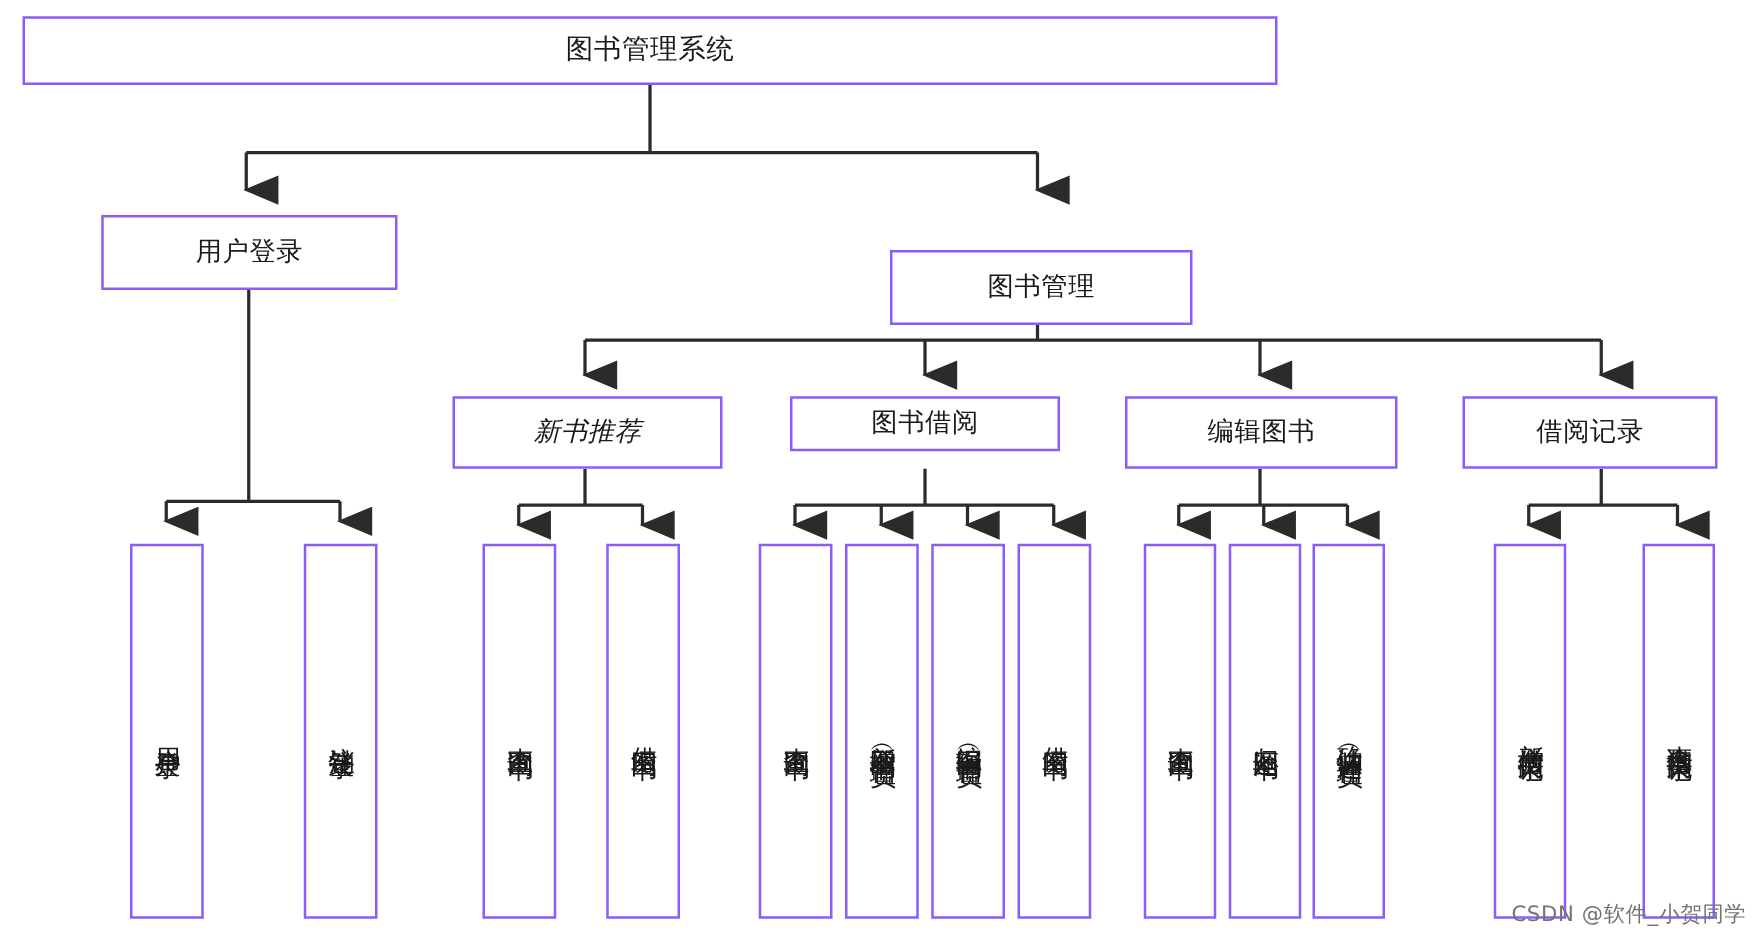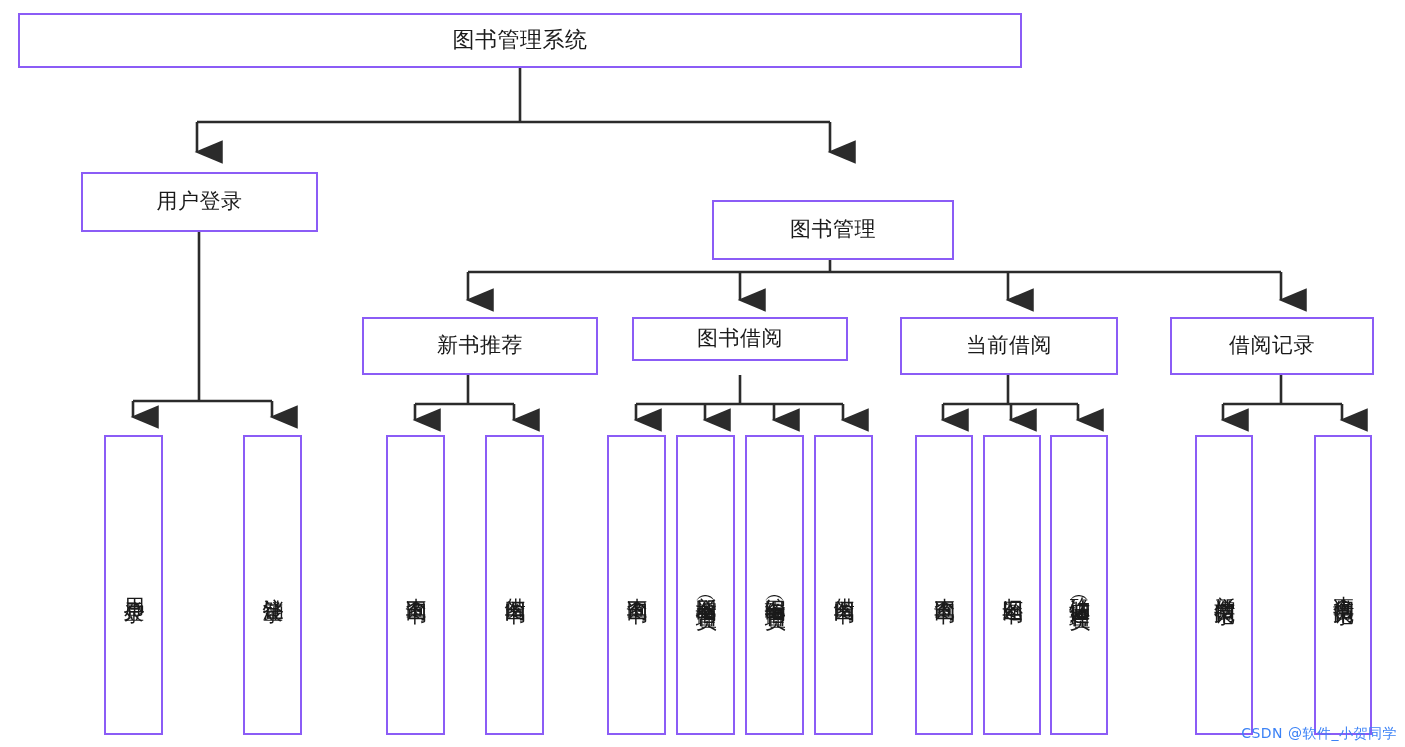--- a/index.html
+++ b/index.html
@@ -57,22 +57,22 @@
     justify-content:center;
   }
   .node.leaf.toplabel .lbl{
     align-items:flex-start;
     padding-top:4px;
   }
   #watermark{
     position:absolute;
     right:8px;
     bottom:4px;
-    font-size:14px;
-    color:#3b82f6;
+    font-size:17px;
+    color:#737373;
     letter-spacing:0.5px;
     white-space:nowrap;
     margin-top:40px;
   }
 </style>
 </head>
 <body>
 
 <div id="canvas">
 
@@ -131,30 +131,30 @@
   </div>
 
   <div class="node" style="left:81px; top:172px; width:237px; height:60px;">
     <span class="lbl">用户登录</span>
   </div>
 
   <div class="node" style="left:712px; top:164px; width:242px; height:60px;margin-top:36px;">
     <span class="lbl">图书管理</span>
   </div>
 
-  <div class="node" style="left:362px; top:317px; width:236px; height:58px;">
+  <div class="node" style="left:362px; top:317px; width:216px; height:58px;font-style:italic;">
     <span class="lbl">新书推荐</span>
   </div>
 
   <div class="node" style="left:632px; top:317px; width:216px; height:44px;">
     <span class="lbl">图书借阅</span>
   </div>
 
   <div class="node" style="left:900px; top:317px; width:218px; height:58px;">
-    <span class="lbl">当前借阅</span>
+    <span class="lbl">编辑图书</span>
   </div>
 
   <div class="node" style="left:1170px; top:317px; width:204px; height:58px;">
     <span class="lbl">借阅记录</span>
   </div>
 
   <div class="node leaf" style="left:104px; top:435px; width:59px; height:300px;">
     <span class="lbl">用户登录</span>
   </div>
 

